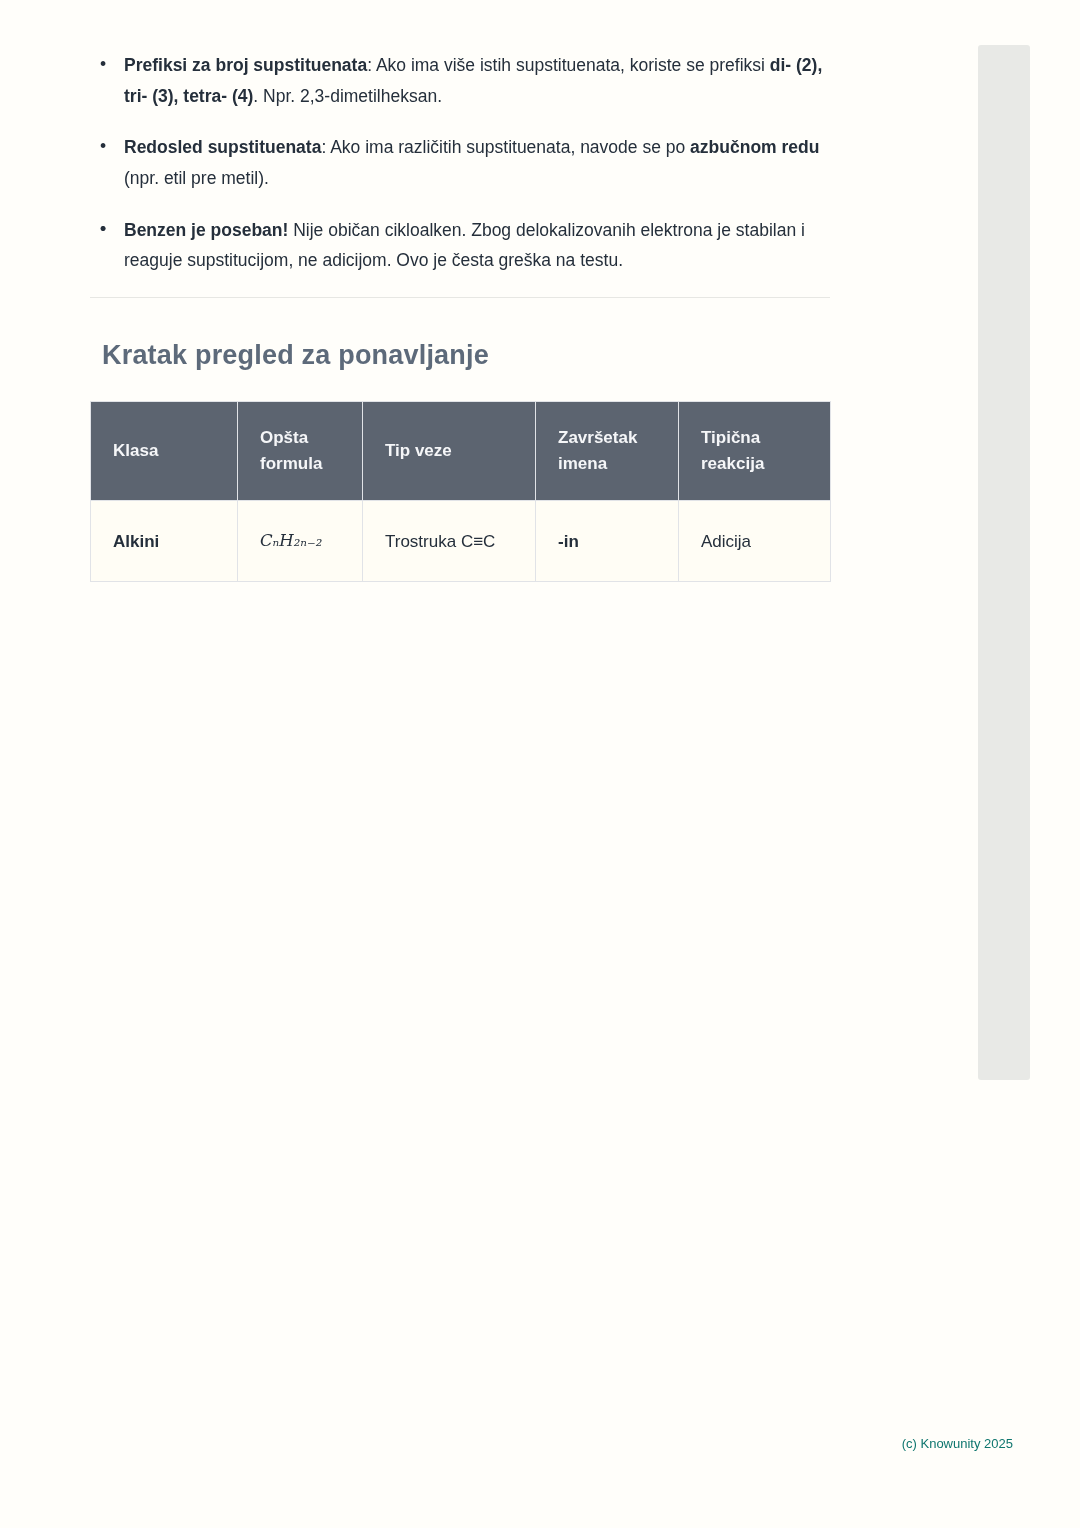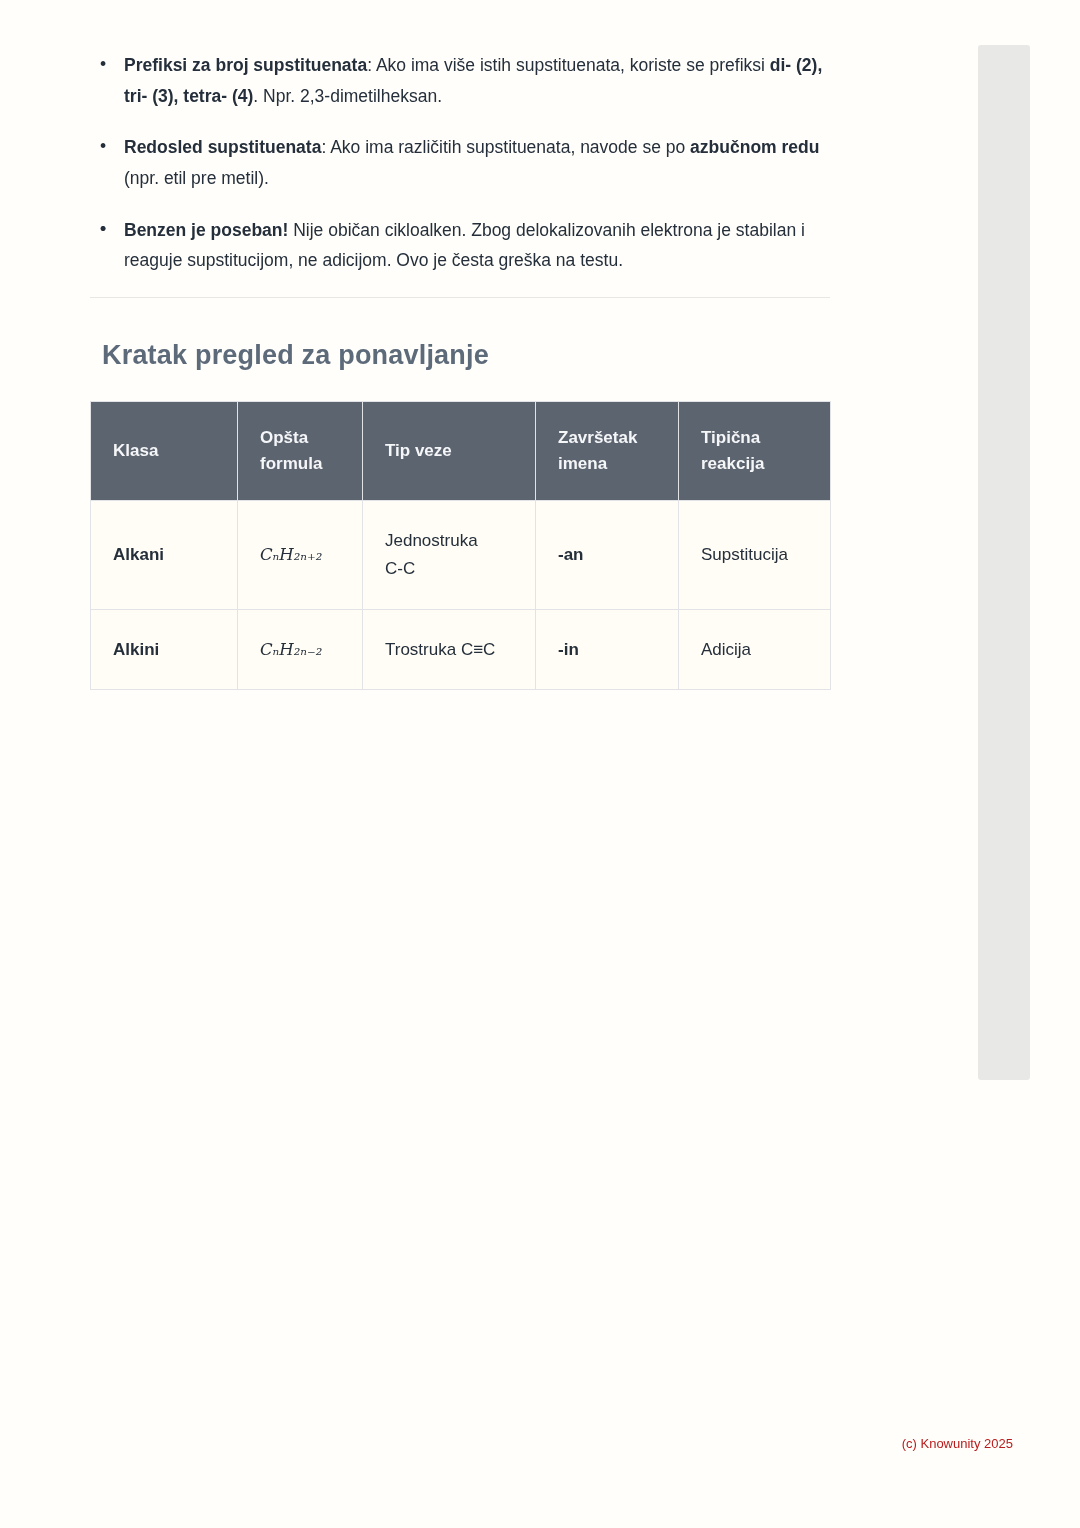--- a/index.html
+++ b/index.html
@@ -67,21 +67,21 @@
     position: absolute;
     left: 978px; top: 45px;
     width: 52px; height: 1035px;
     background: #e8e9e6;
     border-radius: 3px;
   }
   .footer {
     position: absolute;
     top: 1436px; right: 67px;
     font-size: 13px;
-    color: #b91c1c;
+    color: #0f766e;
   }
 </style>
 </head>
 <body>
 
 <div class="content">
 
   <ul class="bullets">
     <li class="bullet-item">
       <span class="bullet-marker">•</span>
@@ -119,28 +119,20 @@
 formula</th>
         <th>Tip veze</th>
         <th>Završetak
 imena</th>
         <th>Tipična
 reakcija</th>
       </tr>
     </thead>
     <tbody>
       <tr class="odd">
-        <td><span class="seg-b">Alkani</span></td>
-        <td><span class="seg-math">CₙH₂ₙ₊₂</span></td>
-        <td><span>Jednostruka
-C-C</span></td>
-        <td><span class="seg-b">-an</span></td>
-        <td><span>Supstitucija</span></td>
-      </tr>
-      <tr class="odd">
         <td><span class="seg-b">Alkini</span></td>
         <td><span class="seg-math">CₙH₂ₙ₋₂</span></td>
         <td><span>Trostruka C≡C</span></td>
         <td><span class="seg-b">-in</span></td>
         <td><span>Adicija</span></td>
       </tr>
     </tbody>
   </table>
 
 </div>

